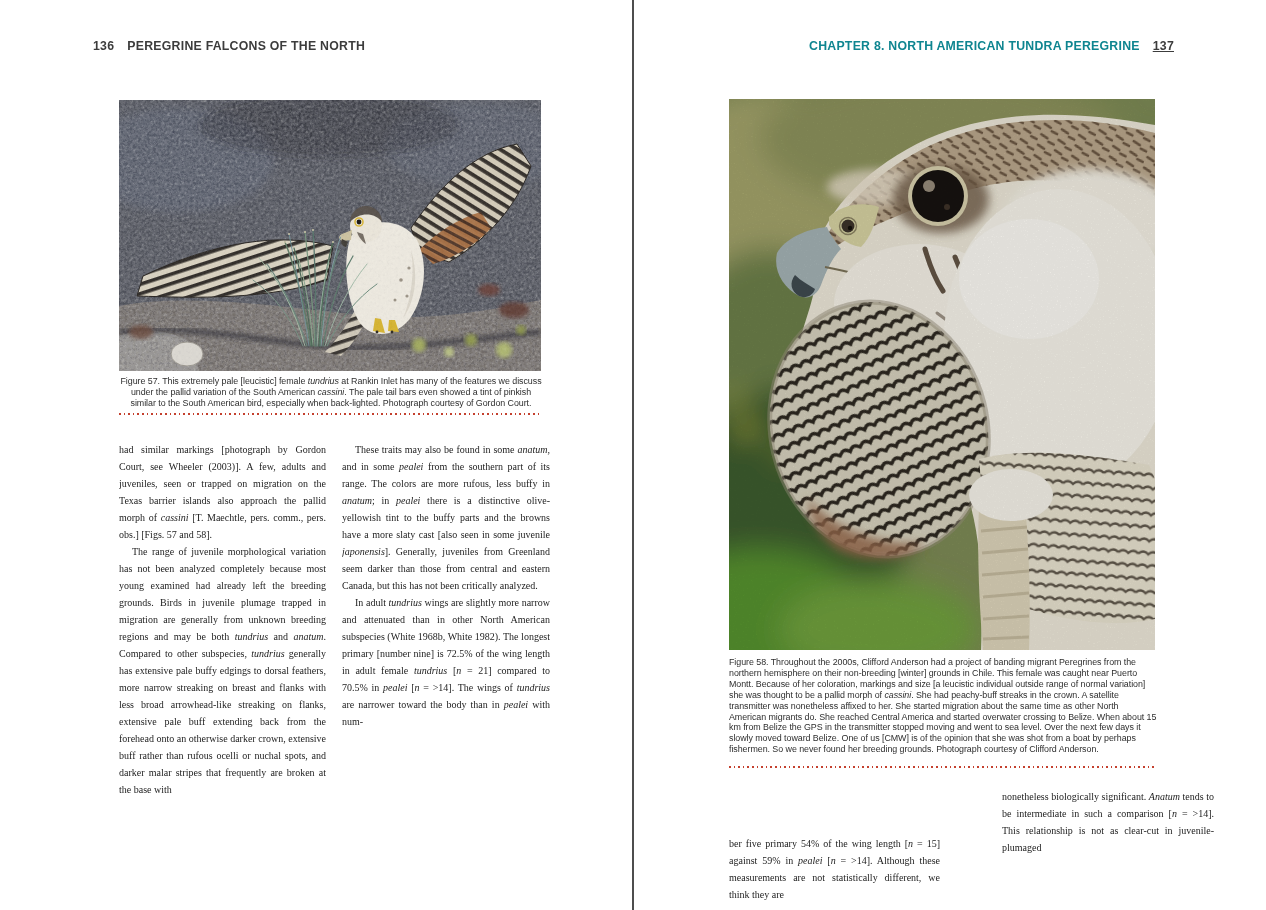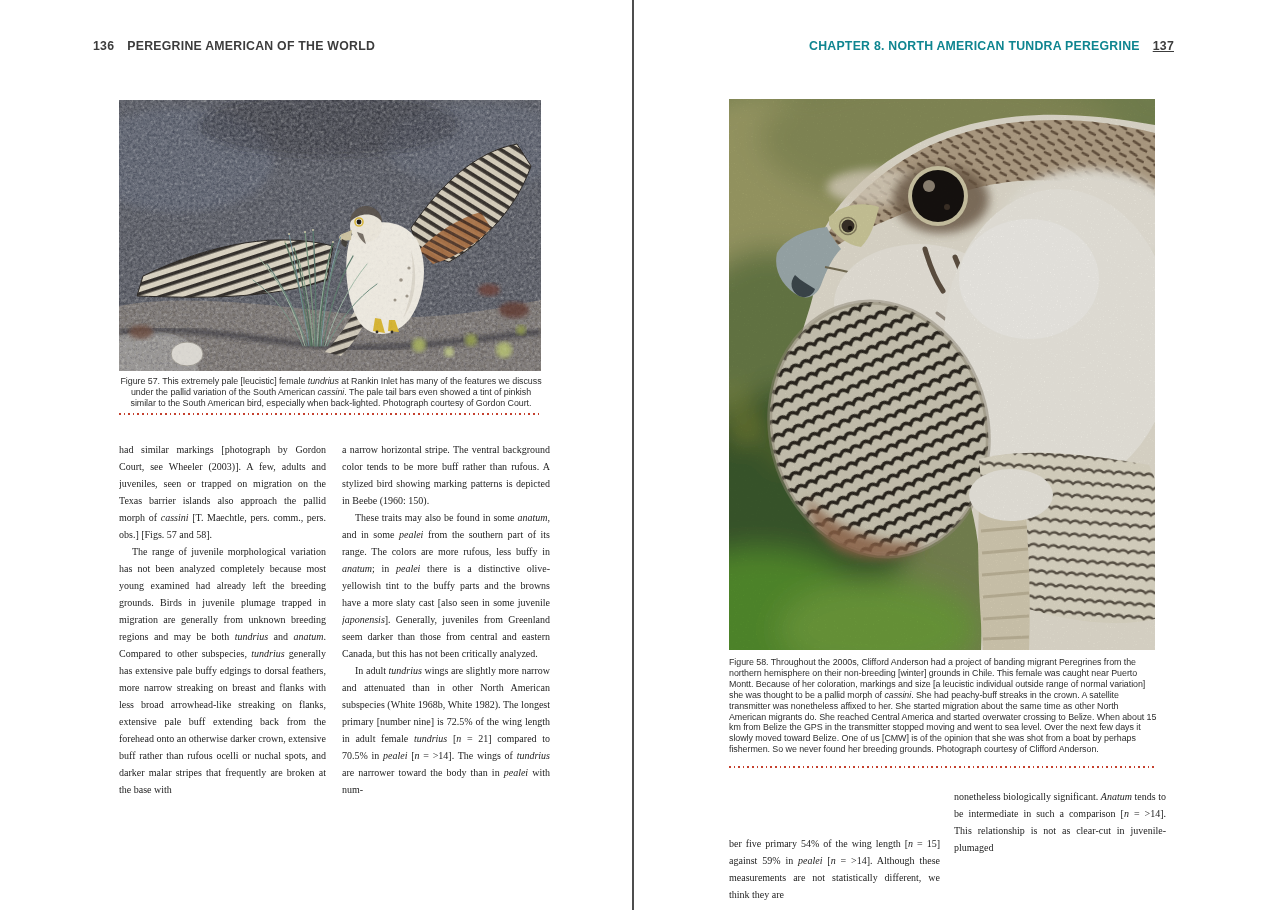--- a/index.html
+++ b/index.html
@@ -40,31 +40,31 @@
   .rule-58{left:729px;top:766px;width:426px;}
 
   .bodycol{position:absolute;overflow:hidden;font-size:10px;line-height:17px;
     text-align:justify;color:var(--body-text);}
   .bodycol p{margin:0;padding:0;}
   .bodycol p.indent{text-indent:13px;}
   .bodycol i{font-style:italic;}
   .col-l1{left:119px;top:441px;width:207px;height:432px;}
   .col-l2{left:342px;top:441px;width:208px;height:432px;}
   .col-r1{left:729px;top:835px;width:211px;height:82px;}
-  .col-r2{left:954px;top:788px;width:212px;height:82px;font-family:Liberation Serif, serif;}
+  .col-r2{left:1002px;top:788px;width:212px;height:82px;font-family:Liberation Serif, serif;}
 </style>
 </head>
 <body>
 
 <div class="spread">
 
   <section>
     <div class="running-head rh-left">
       <span class="folio">136</span>
-      <span class="rh-title">PEREGRINE AMERICAN OF THE WORLD</span>
+      <span class="rh-title">PEREGRINE FALCONS OF THE NORTH</span>
     </div>
 
     <figure class="photo photo-57">
       <svg viewBox="0 0 422 271" width="422" height="271" preserveAspectRatio="none">
         <defs>
           <filter id="lnoise" x="0" y="0" width="100%" height="100%">
             <feTurbulence type="fractalNoise" baseFrequency="0.35" numOctaves="3" seed="11" stitchTiles="stitch"></feTurbulence>
             <feColorMatrix type="saturate" values="0"></feColorMatrix>
             <feComponentTransfer>
               <feFuncR type="discrete" tableValues="0.05 0.2 0.45 0.7 0.9"></feFuncR>
@@ -159,21 +159,20 @@
       </svg>
     </figure>
     <figcaption class="caption cap-57">Figure 57. This extremely pale [leucistic] female <i>tundrius</i> at Rankin Inlet has many of the features we discuss under the pallid variation of the South American <i>cassini</i>. The pale tail bars even showed a tint of pinkish similar to the South American bird, especially when back-lighted. Photograph courtesy of Gordon Court.</figcaption>
     <div class="dotrule rule-57"></div>
 
     <div class="bodycol col-l1">
       <p>had similar markings [photograph by Gordon Court, see Wheeler (2003)]. A few, adults and juveniles, seen or trapped on migration on the Texas barrier islands also approach the pallid morph of <i>cassini</i> [T. Maechtle, pers. comm., pers. obs.] [Figs. 57 and 58].</p>
       <p class="indent">The range of juvenile morphological variation has not been analyzed completely because most young examined had already left the breeding grounds. Birds in juvenile plumage trapped in migration are generally from unknown breeding regions and may be both <i>tundrius</i> and <i>anatum</i>. Compared to other subspecies, <i>tundrius</i> generally has extensive pale buffy edgings to dorsal feathers, more narrow streaking on breast and flanks with less broad arrowhead-like streaking on flanks, extensive pale buff extending back from the forehead onto an otherwise darker crown, extensive buff rather than rufous ocelli or nuchal spots, and darker malar stripes that frequently are broken at the base with</p>
     </div>
     <div class="bodycol col-l2">
-      <p>a narrow horizontal stripe. The ventral background color tends to be more buff rather than rufous. A stylized bird showing marking patterns is depicted in Beebe (1960: 150).</p>
       <p class="indent">These traits may also be found in some <i>anatum</i>, and in some <i>pealei</i> from the southern part of its range. The colors are more rufous, less buffy in <i>anatum</i>; in <i>pealei</i> there is a distinctive olive-yellowish tint to the buffy parts and the browns have a more slaty cast [also seen in some juvenile <i>japonensis</i>]. Generally, juveniles from Greenland seem darker than those from central and eastern Canada, but this has not been critically analyzed.</p>
       <p class="indent">In adult <i>tundrius</i> wings are slightly more narrow and attenuated than in other North American subspecies (White 1968b, White 1982). The longest primary [number nine] is 72.5% of the wing length in adult female <i>tundrius</i> [<i>n</i> = 21] compared to 70.5% in <i>pealei</i> [<i>n</i> = &gt;14]. The wings of <i>tundrius</i> are narrower toward the body than in <i>pealei</i> with num-</p>
     </div>
   </section>
 
   <div class="divider"></div>
 
   <section>
     <div class="running-head rh-right">
       <span class="rh-title">CHAPTER 8. NORTH AMERICAN TUNDRA PEREGRINE</span>

